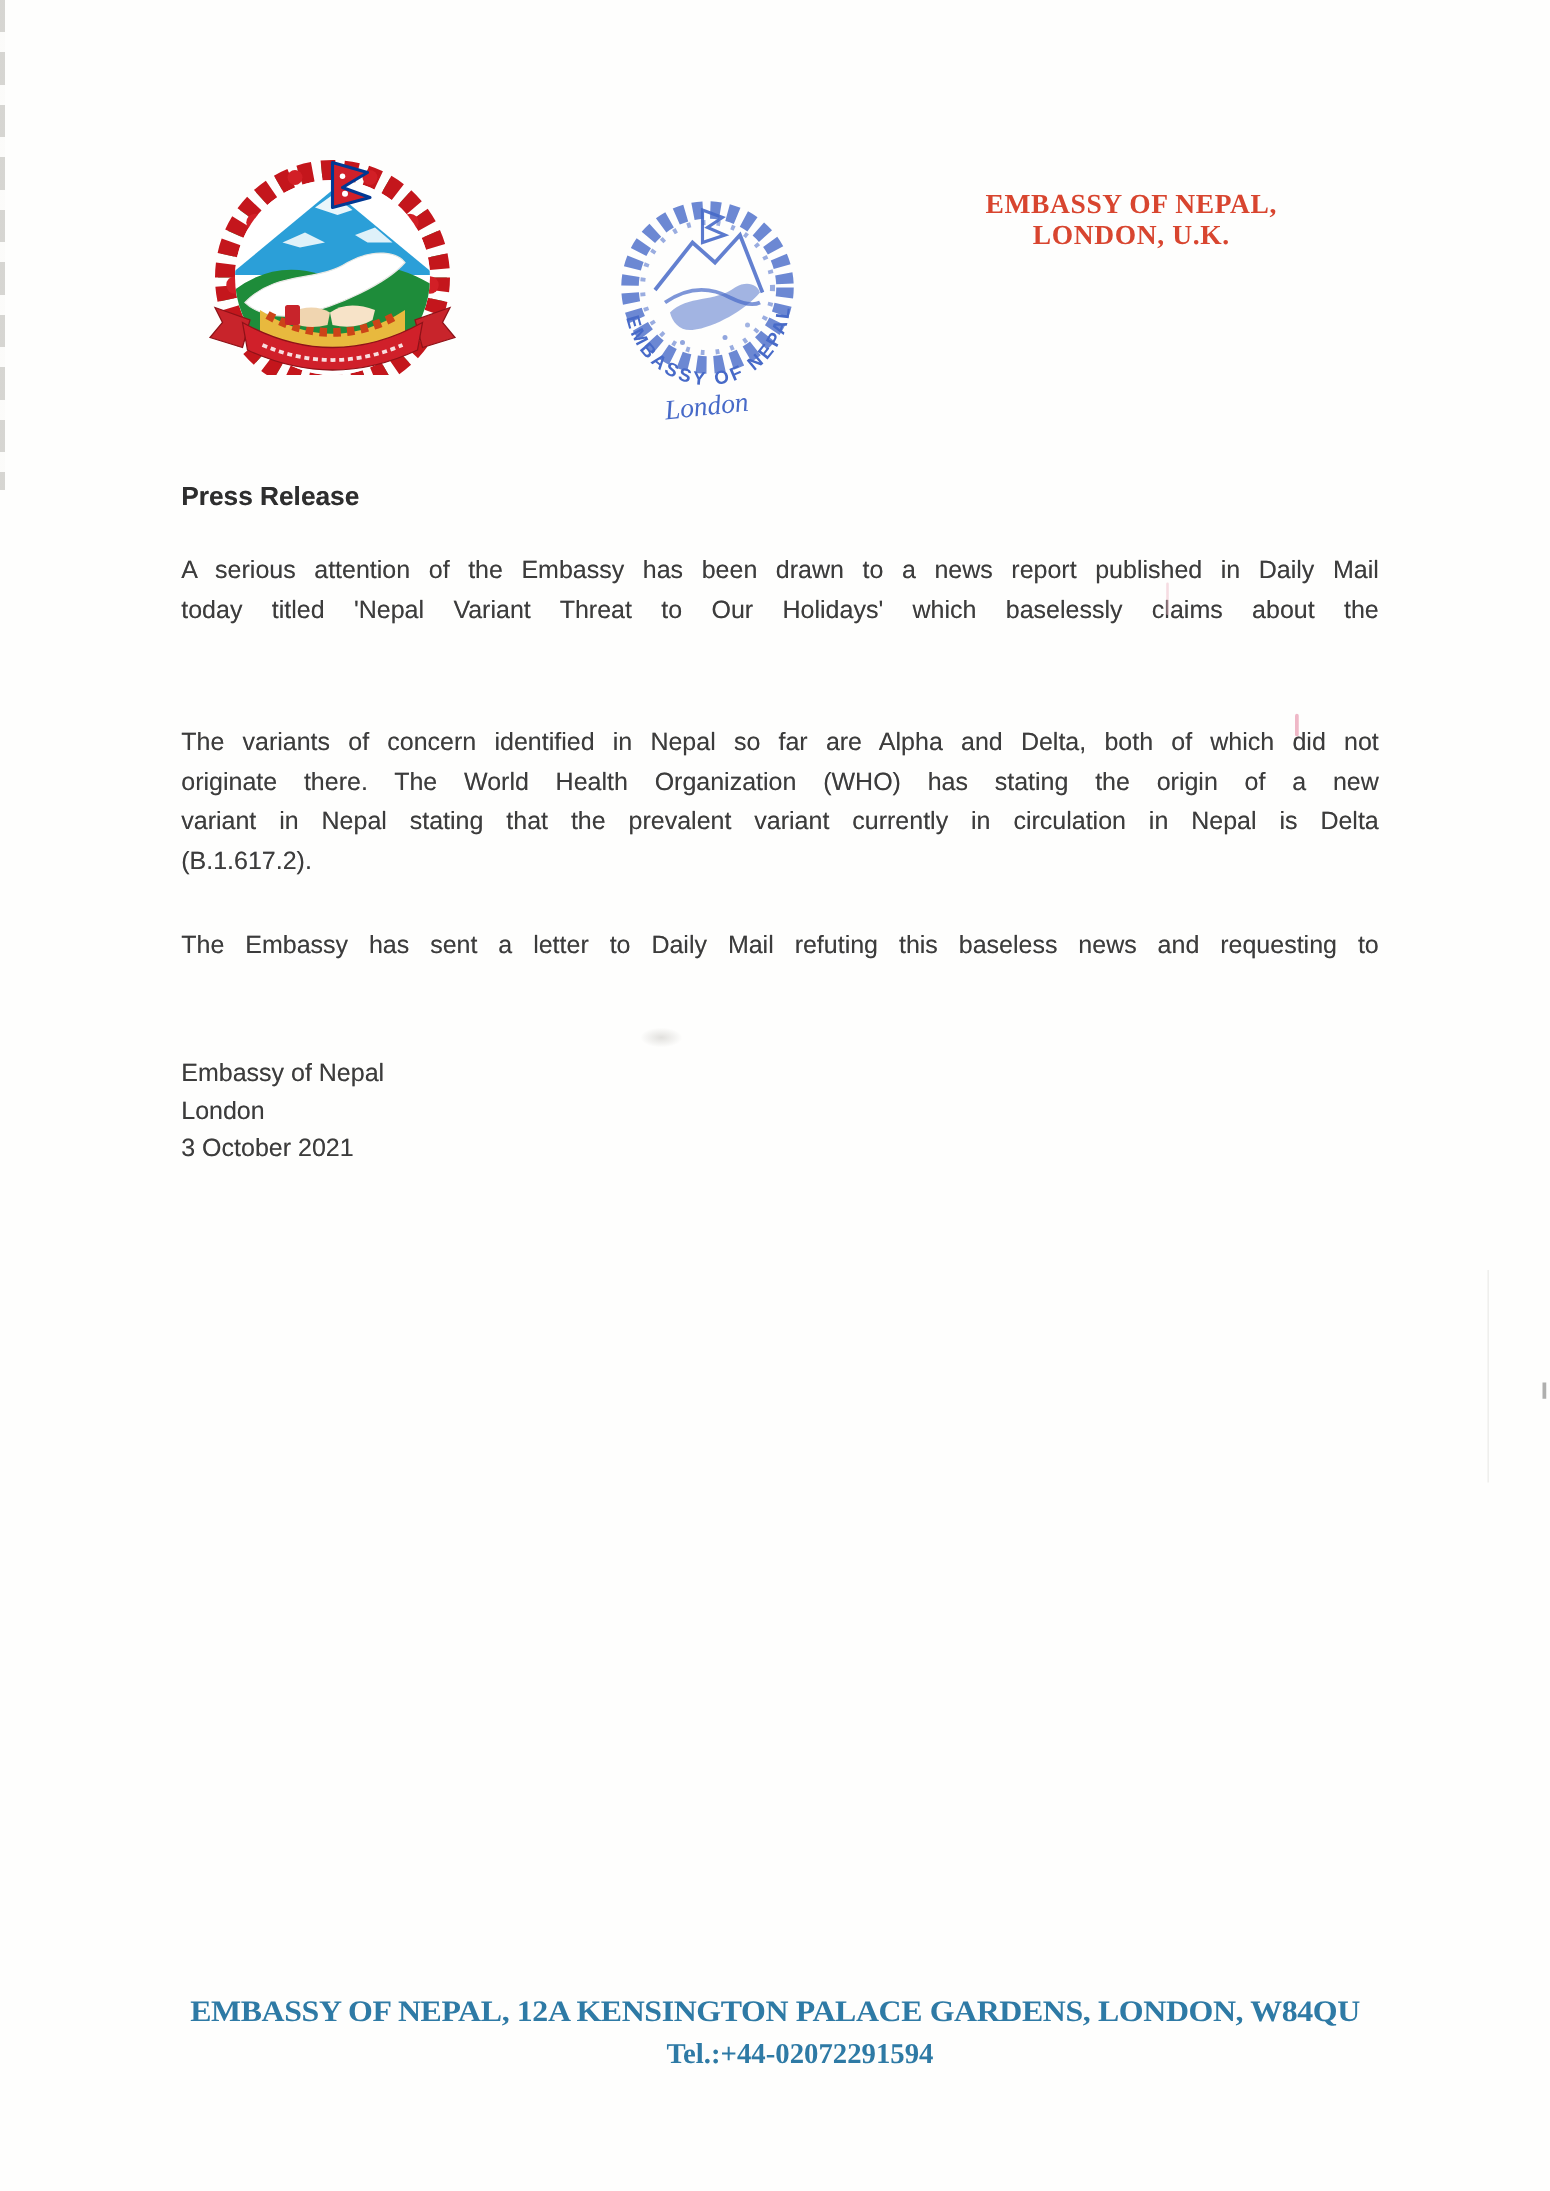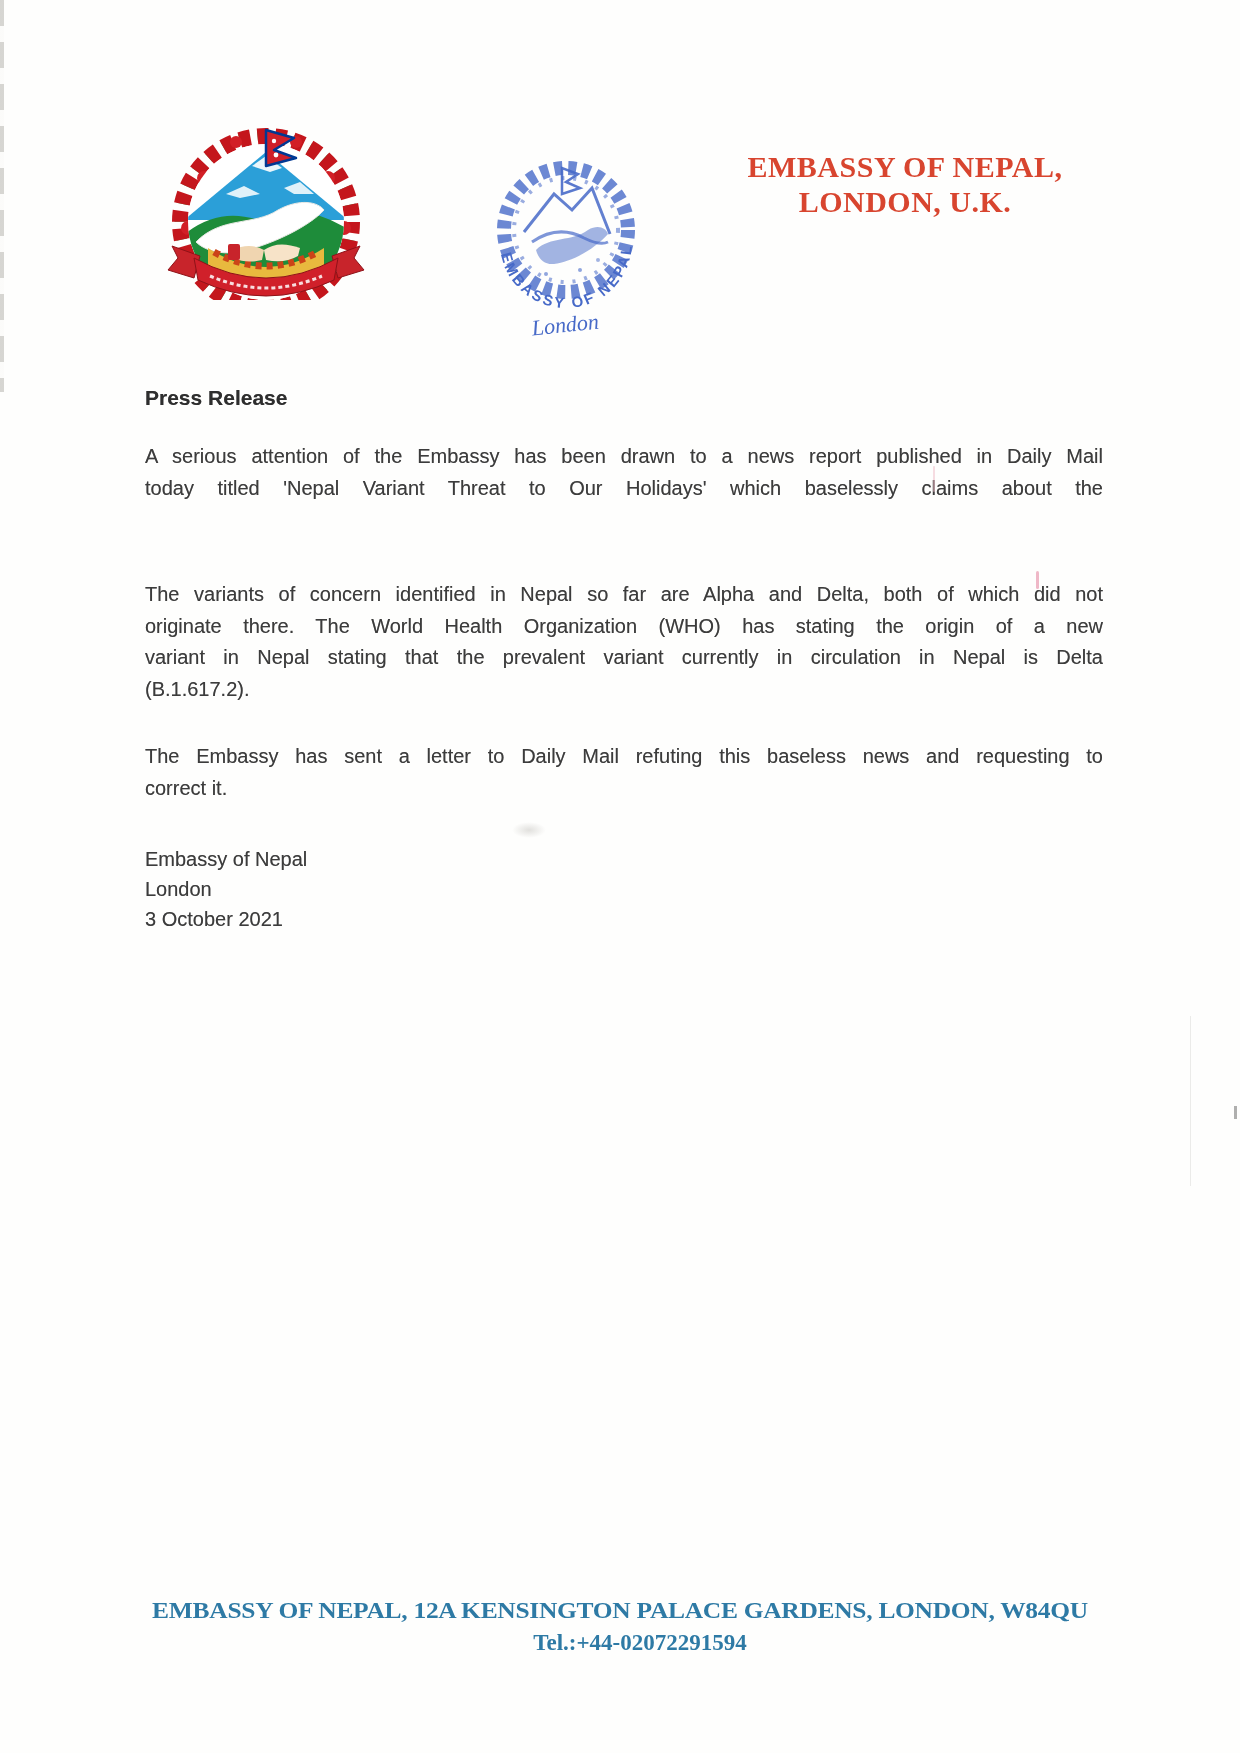--- a/index.html
+++ b/index.html
@@ -12,21 +12,21 @@
   .seal{position:absolute;left:488px;top:150px;width:156px;height:196px;opacity:.93;}
   .redhead{
     position:absolute;left:705px;top:138px;width:400px;text-align:center;
     color:#d8452f;
   }
   .redhead .dev{
     font-family:"DejaVu Sans",sans-serif;font-weight:bold;font-size:43px;
     line-height:1.25;letter-spacing:1px;
   }
   .redhead .eng{
-    font-family:"Liberation Serif",serif;font-weight:bold;font-size:30px;
+    font-family:"Liberation Serif",serif;font-weight:bold;font-size:22px;
     line-height:1.15;letter-spacing:.5px;
   }
   .redhead .eng.first{margin-top:12px;}
   
   .doc-title{
     position:absolute;left:145px;top:386px;width:1024px;
     font-weight:bold;font-size:21px;color:#2e2e2e;
     text-shadow:0 0 .4px rgba(46,46,46,.55);
   }
   .para{
@@ -158,21 +158,20 @@
 
   <div class="para p2">
     <div class="line">The variants of concern identified in Nepal so far are Alpha and Delta, both of which did not</div>
     <div class="line">originate there. The World Health Organization (WHO) has stating the origin of a new</div>
     <div class="line">variant in Nepal stating that the prevalent variant currently in circulation in Nepal is Delta</div>
     <div class="line last">(B.1.617.2).</div>
   </div>
 
   <div class="para p3">
     <div class="line">The Embassy has sent a letter to Daily Mail refuting this baseless news and requesting to</div>
-    <div class="line last">correct it.</div>
   </div>
 
   <div class="signature">
     <div>Embassy of Nepal</div>
     <div>London</div>
     <div>3 October 2021</div>
   </div>
 
   <div class="footer">
     <div class="addr">EMBASSY OF NEPAL, 12A KENSINGTON PALACE GARDENS, LONDON, W84QU</div>

